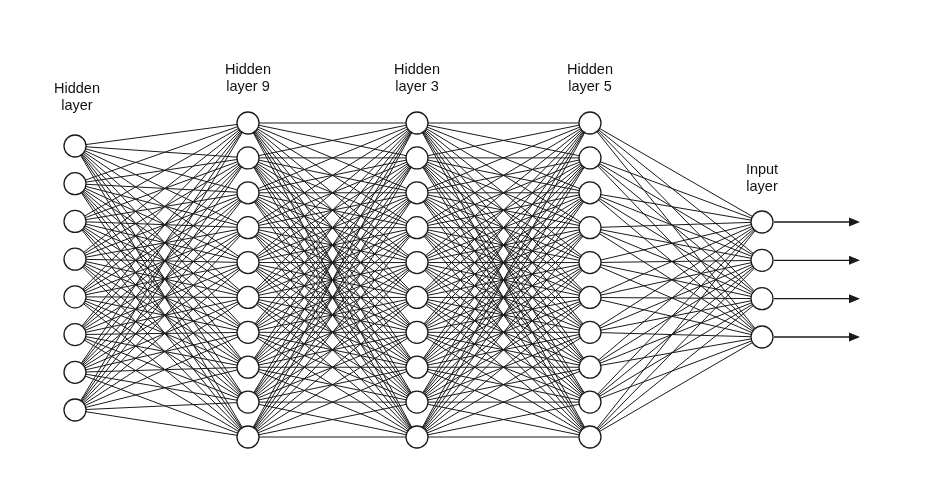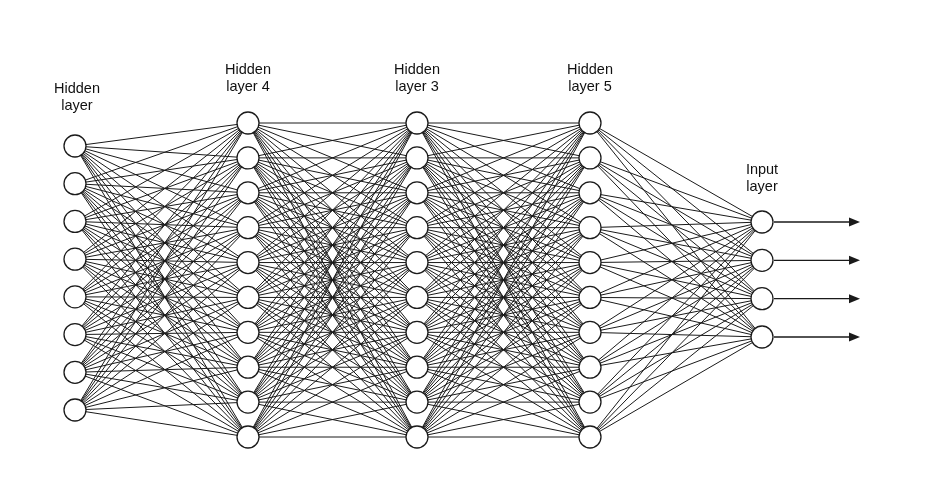--- a/index.html
+++ b/index.html
@@ -426,21 +426,21 @@
       </g>
     </svg>
 
   <div class="layer-label" style="left: 77px; top: 80px; color: rgb(17, 17, 17);">
     <span>Hidden</span>
     <span>layer</span>
   </div>
 
   <div class="layer-label" style="left: 248px; top: 61px; color: rgb(17, 17, 17);">
     <span>Hidden</span>
-    <span>layer 4</span>
+    <span>layer 9</span>
   </div>
 
   <div class="layer-label" style="left: 417px; top: 61px; color: rgb(17, 17, 17);">
     <span>Hidden</span>
     <span>layer 3</span>
   </div>
 
   <div class="layer-label" style="left: 590px; top: 61px; color: rgb(17, 17, 17);">
     <span>Hidden</span>
     <span>layer 5</span>

